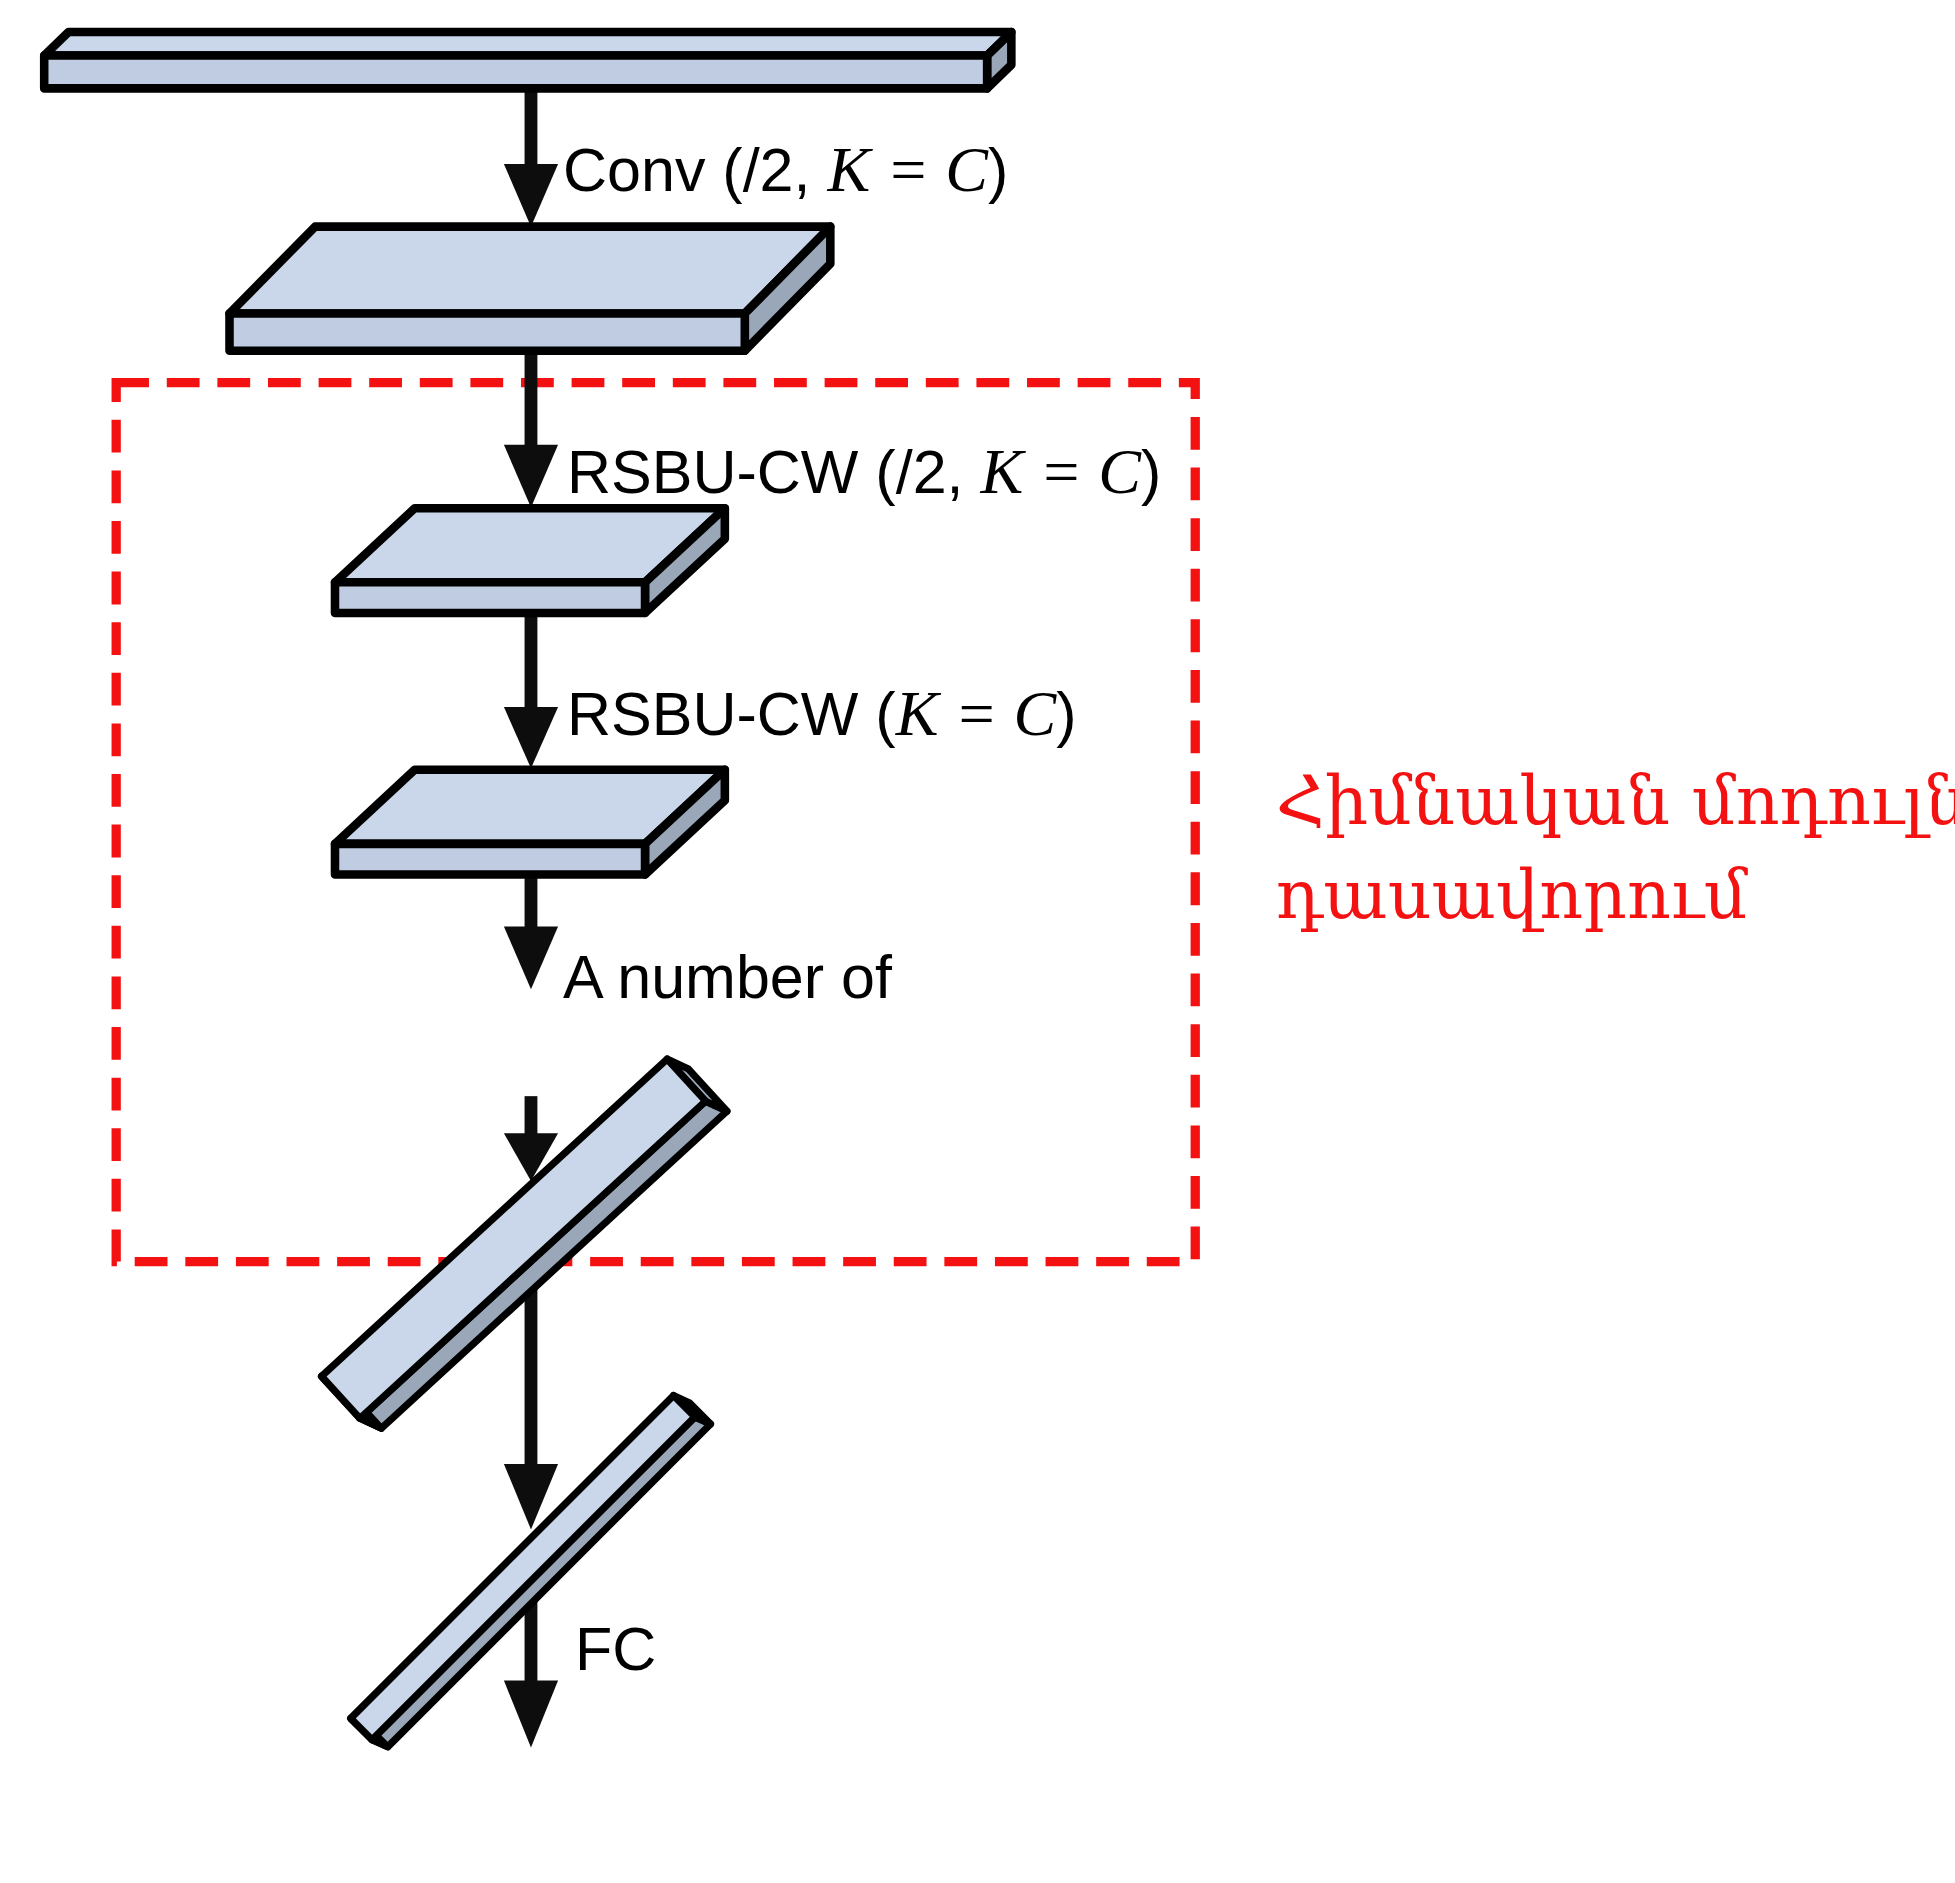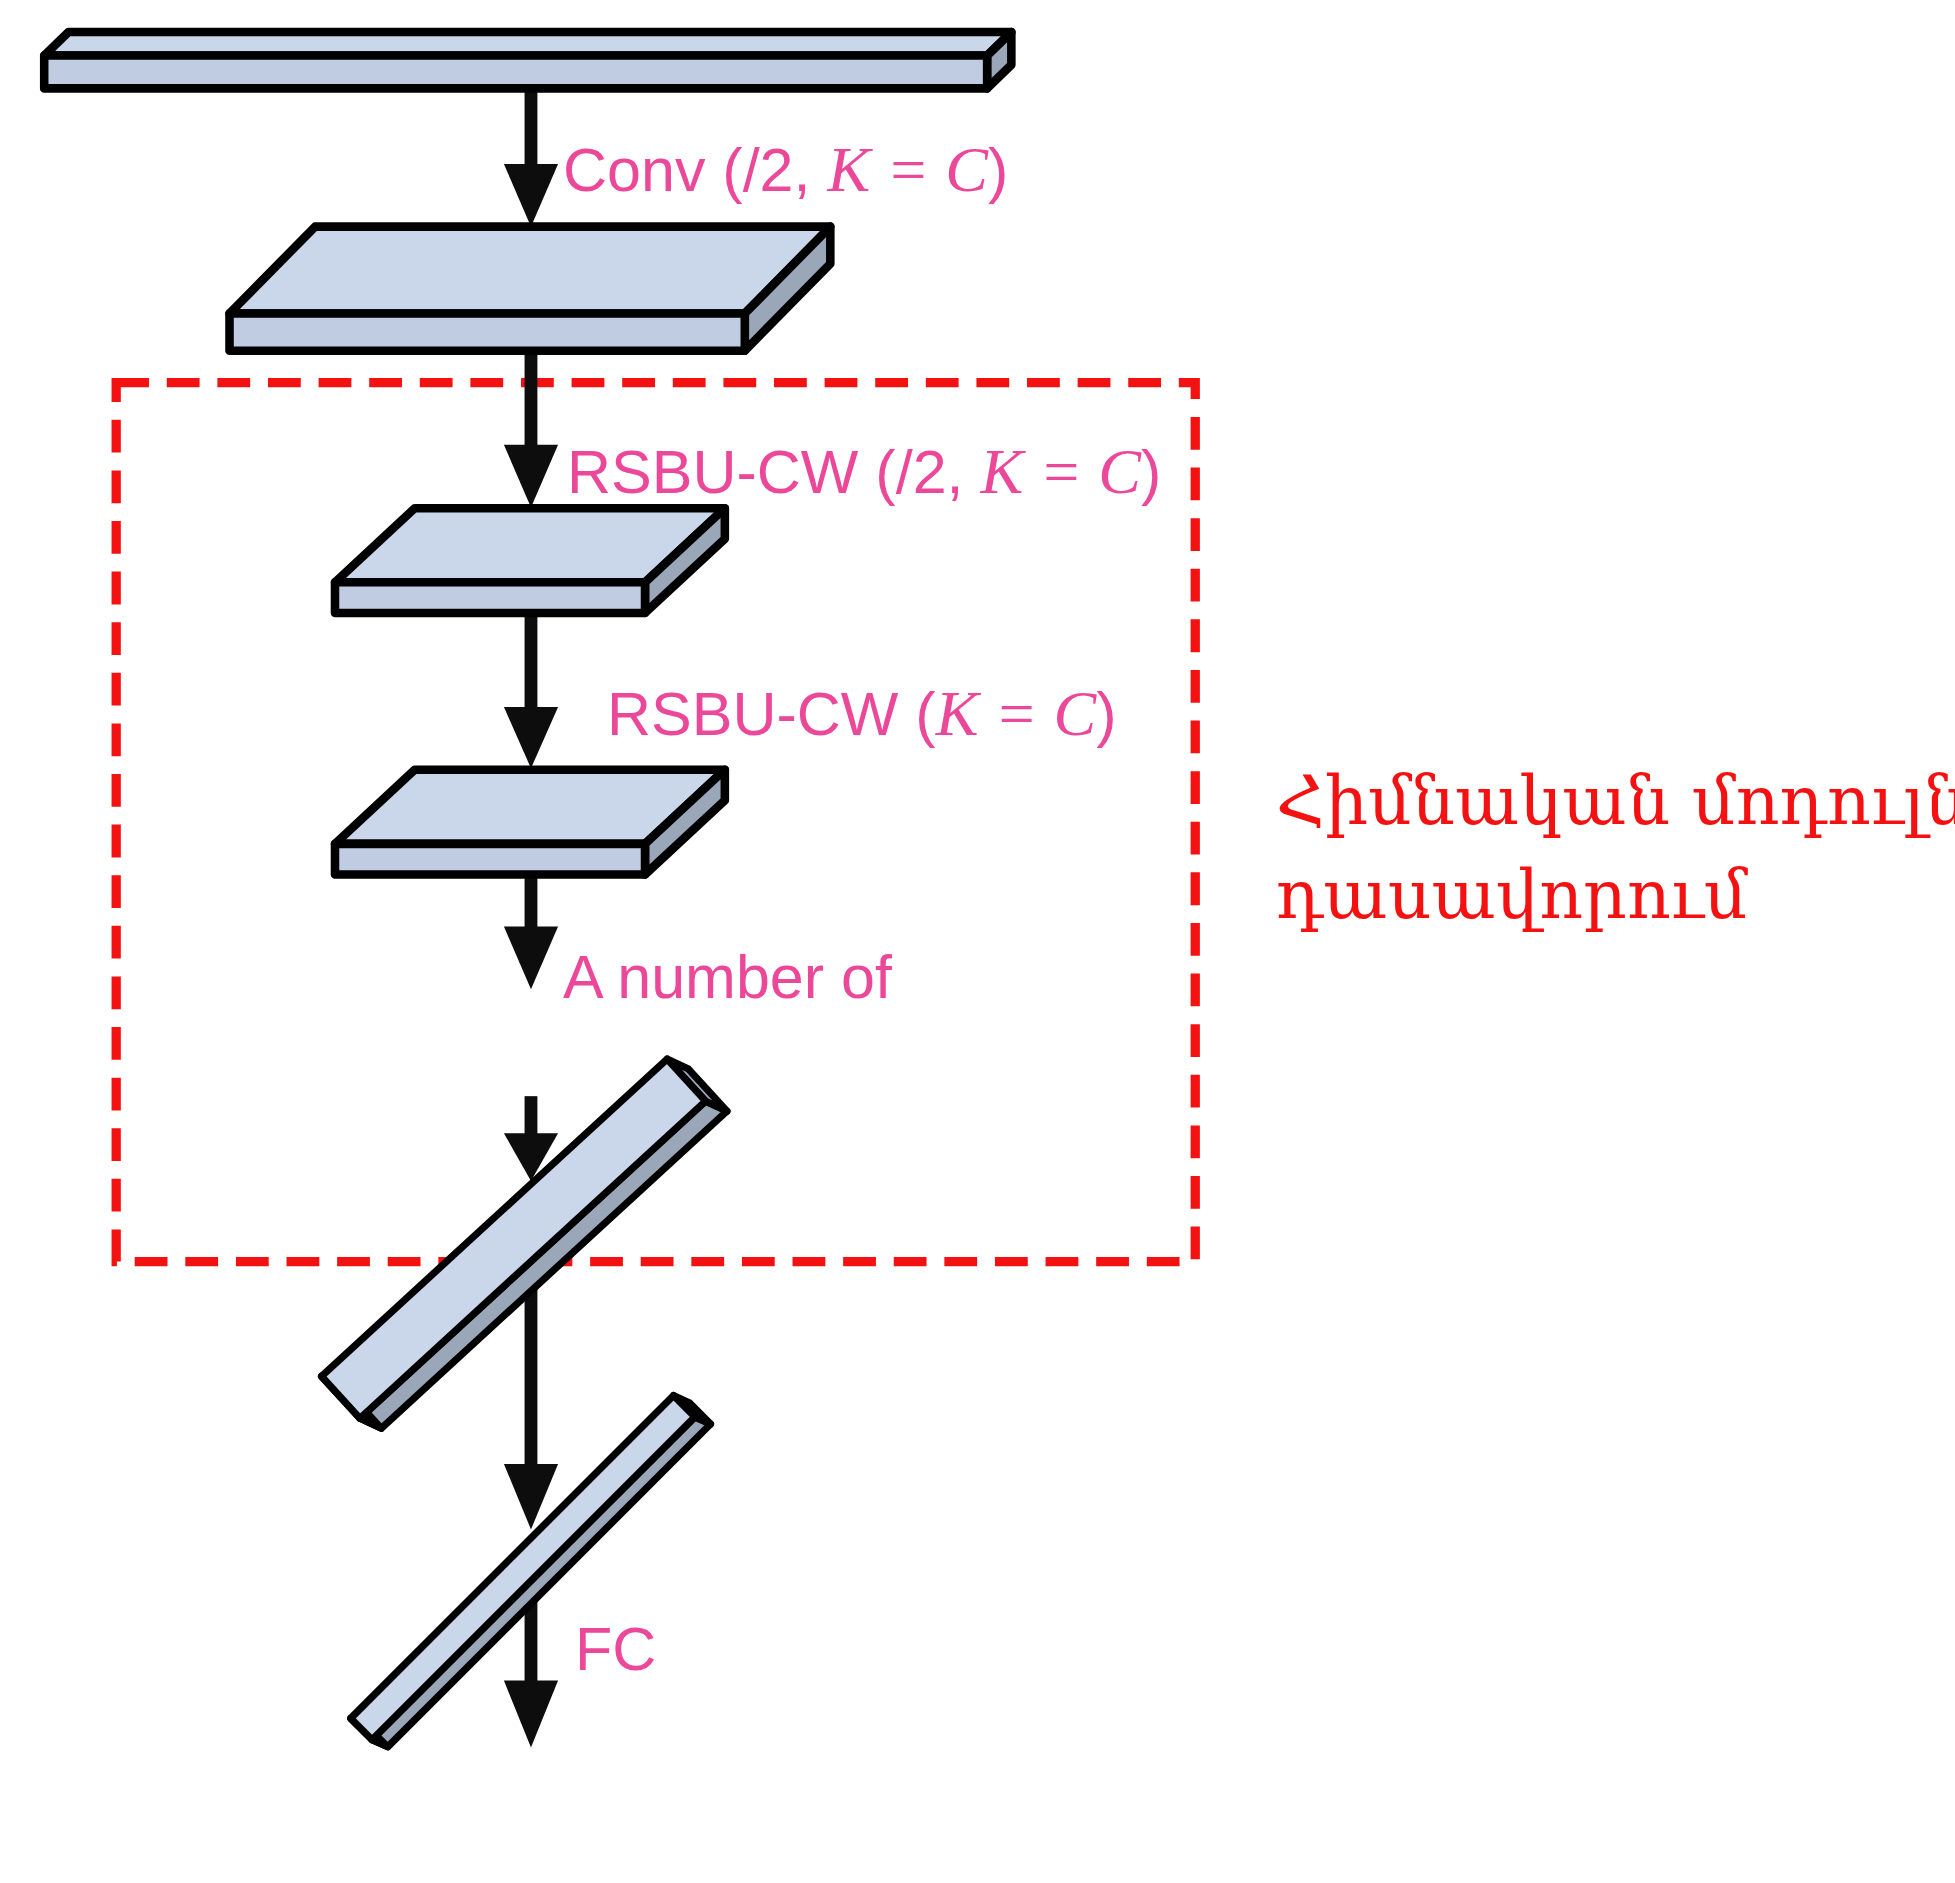--- a/index.html
+++ b/index.html
@@ -13,21 +13,21 @@
   }
   .stage svg{position:absolute;left:0;top:0;}
   
   .face{stroke:#000000;stroke-width:12;stroke-linejoin:round;}
   .face-thin{stroke:#000000;stroke-width:10;stroke-linejoin:round;}
   .arrow{stroke:none;}
   .dashed-box{fill:none;stroke-width:13;stroke-dasharray:46 25;}
   
   .lbl{
     position:absolute;
-    color:#ec4899;
+    color:#000000;
     font-size:61px;
     line-height:1.18;
     white-space:nowrap;
   }
   .lbl .math{
     font-family:"Liberation Serif", serif;
     font-style:italic;
     font-size:64px;
   }
   .stack-line2 .dots{
@@ -130,21 +130,21 @@
   </svg>
 
   <div class="lbl" style="left:563px;top:132px;">
     <span>Conv (/2, </span><span class="math">K = C</span><span>)</span>
   </div>
 
   <div class="lbl" style="left:567px;top:394px;margin-top:40px;">
     <span>RSBU-CW (/2, </span><span class="math">K = C</span><span>)</span>
   </div>
 
-  <div class="lbl" style="left:567px;top:676px;margin-left:40px;">
+  <div class="lbl" style="left:567px;top:676px;">
     <span>RSBU-CW (</span><span class="math">K = C</span><span>)</span>
   </div>
 
   <div class="lbl" style="left:563px;top:942px;">
     <span>A number of</span>
   </div>
 
 
 
   <div class="lbl" style="left:575px;top:1614px;">

